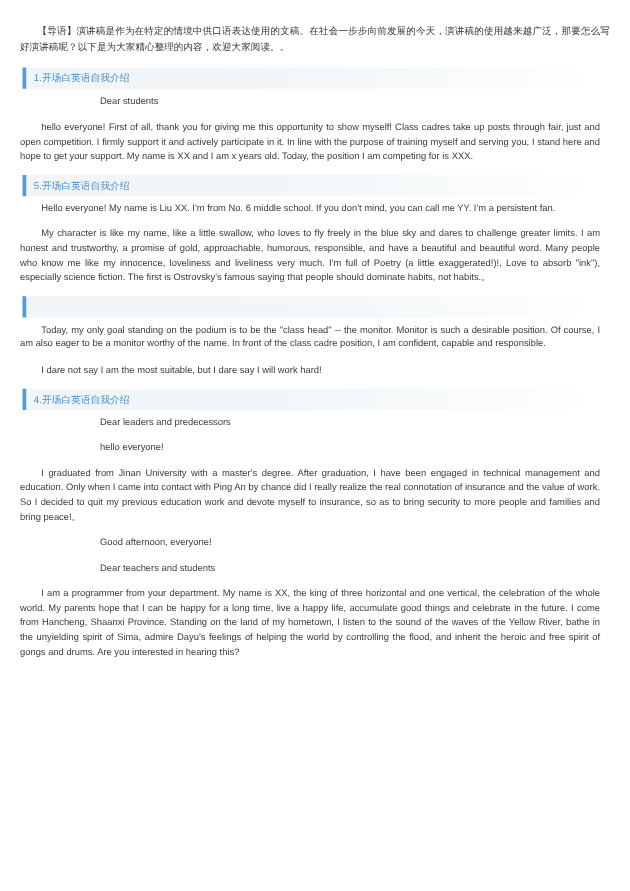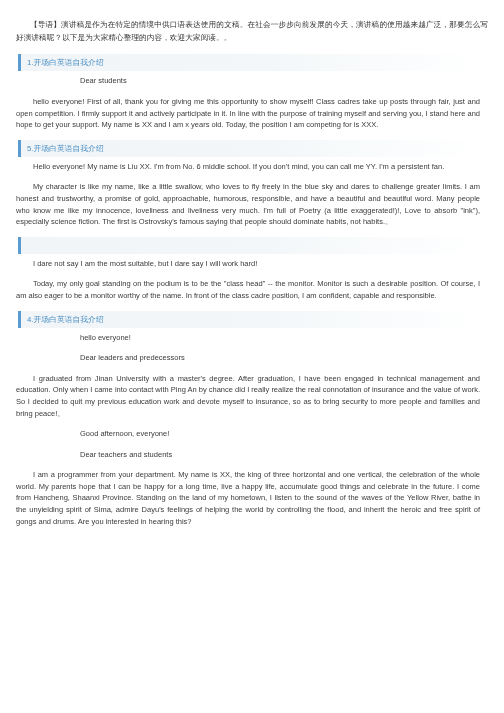--- a/index.html
+++ b/index.html
@@ -91,30 +91,30 @@
           <span class="accent-bar"></span>
           <span class="section-title">5.开场白英语自我介绍</span>
         </div>
         <p class="para"><span class="indent"></span><span>Hello everyone! My name is Liu XX. I'm from No. 6 middle school. If you don't mind, you can call me YY. I'm a persistent fan.</span></p>
         <p class="para"><span class="indent"></span><span>My character is like my name, like a little swallow, who loves to fly freely in the blue sky and dares to challenge greater limits. I am honest and trustworthy, a promise of gold, approachable, humorous, responsible, and have a beautiful and beautiful word. Many people who know me like my innocence, loveliness and liveliness very much. I'm full of Poetry (a little exaggerated!)!, Love to absorb "ink"), especially science fiction. The first is Ostrovsky's famous saying that people should dominate habits, not habits.。</span></p>
       </div>
       <div class="section">
         <div class="section-header">
           <span class="accent-bar"></span>
         </div>
+        <p class="para"><span class="indent"></span><span>Today, my only goal standing on the podium is to be the "class head" -- the monitor. Monitor is such a desirable position. Of course, I am also eager to be a monitor worthy of the name. In front of the class cadre position, I am confident, capable and responsible.</span></p>
         <p class="para"><span class="indent"></span><span>I dare not say I am the most suitable, but I dare say I will work hard!</span></p>
-        <p class="para"><span class="indent"></span><span>Today, my only goal standing on the podium is to be the "class head" -- the monitor. Monitor is such a desirable position. Of course, I am also eager to be a monitor worthy of the name. In front of the class cadre position, I am confident, capable and responsible.</span></p>
       </div>
       <div class="section">
         <div class="section-header">
           <span class="accent-bar"></span>
           <span class="section-title">4.开场白英语自我介绍</span>
         </div>
+        <p class="para subhead"><span>Dear leaders and predecessors</span></p>
         <p class="para subhead"><span>hello everyone!</span></p>
-        <p class="para subhead"><span>Dear leaders and predecessors</span></p>
         <p class="para"><span class="indent"></span><span>I graduated from Jinan University with a master's degree. After graduation, I have been engaged in technical management and education. Only when I came into contact with Ping An by chance did I really realize the real connotation of insurance and the value of work. So I decided to quit my previous education work and devote myself to insurance, so as to bring security to more people and families and bring peace!。</span></p>
       </div>
       <div class="section">
         <p class="para subhead"><span>Good afternoon, everyone!</span></p>
         <p class="para subhead"><span>Dear teachers and students</span></p>
         <p class="para"><span class="indent"></span><span>I am a programmer from your department. My name is XX, the king of three horizontal and one vertical, the celebration of the whole world. My parents hope that I can be happy for a long time, live a happy life, accumulate good things and celebrate in the future. I come from Hancheng, Shaanxi Province. Standing on the land of my hometown, I listen to the sound of the waves of the Yellow River, bathe in the unyielding spirit of Sima, admire Dayu's feelings of helping the world by controlling the flood, and inherit the heroic and free spirit of gongs and drums. Are you interested in hearing this?</span></p>
       </div>
     </div>
 
 </div>

